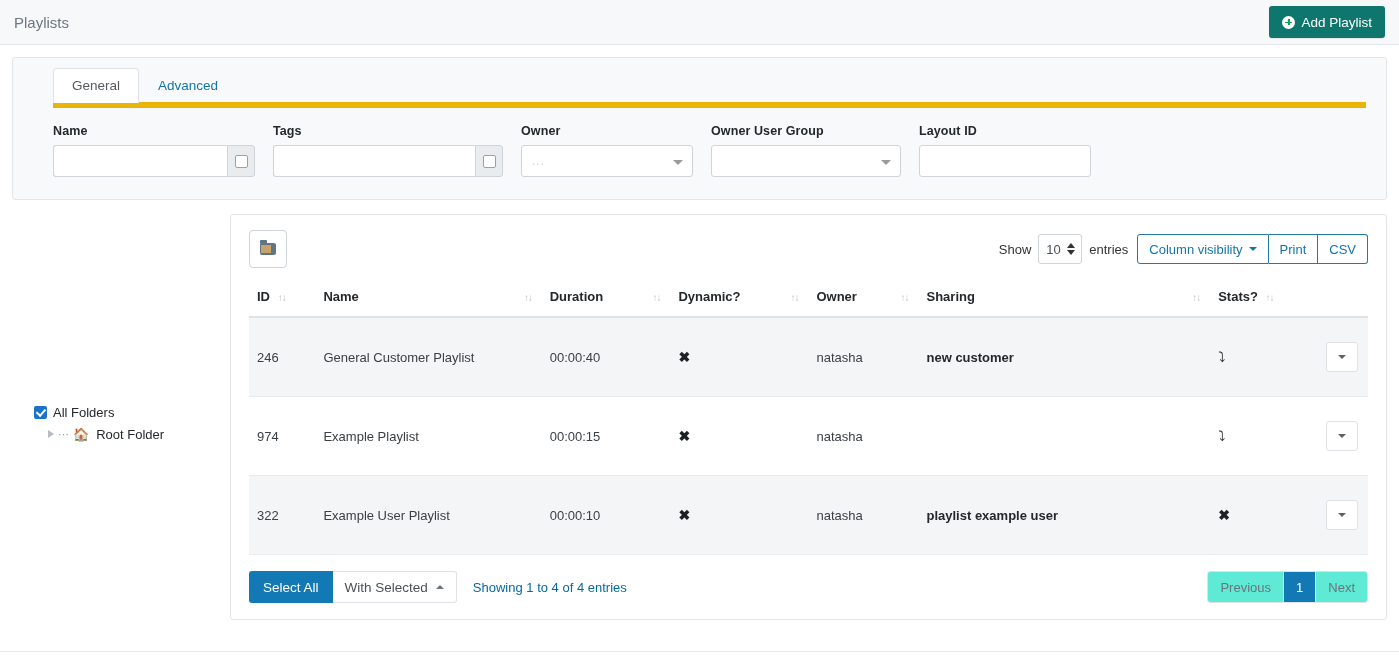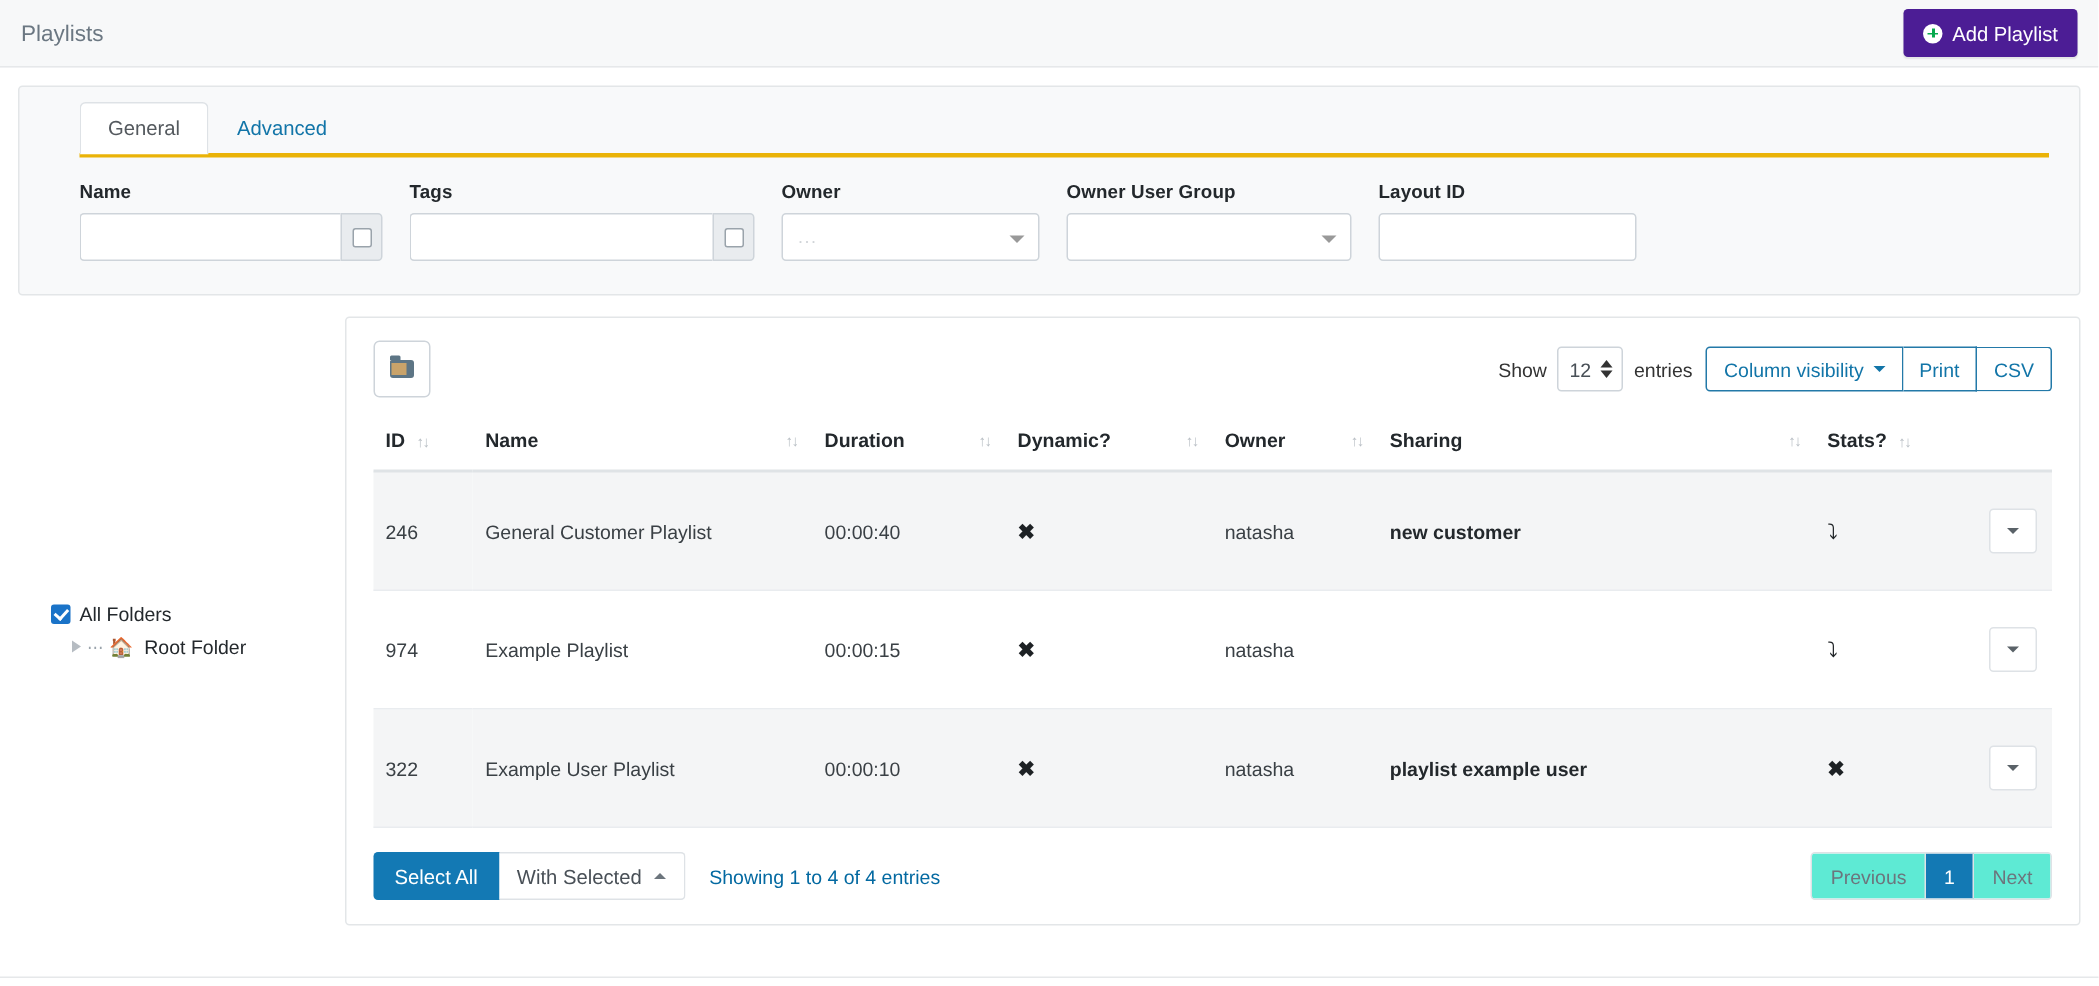--- a/index.html
+++ b/index.html
@@ -20,21 +20,21 @@
     border-bottom:1px solid #e6e8ea;
     display:flex; align-items:center;
     padding:0 14px;
     position:relative;
   }
   .page-title{
     font-size:15px; color:#6b7782; font-weight:400;
   }
   .btn-add{
     position:absolute; right:14px; top:6px;
-    background:#4c1d95; color:#fff;
+    background:#0f766e; color:#fff;
     border:none; border-radius:3px;
     height:32px; padding:0 13px;
     font-size:13.5px; font-family:inherit;
     display:flex; align-items:center; gap:6px;
     cursor:pointer;
     box-shadow:0 1px 1px rgba(0,0,0,.08);
   }
   .plus-circle{
     width:13px; height:13px; border-radius:50%;
     background:#fff; position:relative; flex:none;
@@ -48,21 +48,21 @@
   
   .filter-card{
     margin:12px 12px 0 12px;
     background:#f8f9fa;
     border:1px solid #e3e6e8;
     border-radius:3px;
     padding:10px 20px 22px 20px;
   }
   .tabs{
     display:flex;
-    border-bottom:3px solid #eab308;
+    border-bottom:6px solid #eab308;
     margin:0 0 0 20px;
     padding-left:0;
     position:relative;
   }
   .tab{
     padding:8px 18px 8px 18px;
     font-size:13.5px;
     color:#1275a8;
     cursor:pointer;
     border:1px solid transparent;
@@ -344,21 +344,21 @@
 
     <div class="table-toolbar">
       <div class="folder-btn">
         <span class="folder-glyph"></span>
       </div>
 
       <div class="tb-right">
         <div class="show-entries">
           <span>Show</span>
           <div class="len-select">
-            <span>12</span>
+            <span>10</span>
             <span class="spin">
                 <i class="up"></i>
                 <i class="dn"></i>
               </span>
           </div>
           <span>entries</span>
         </div>
 
         <div class="btn-group">
           <div class="dt-btn">

